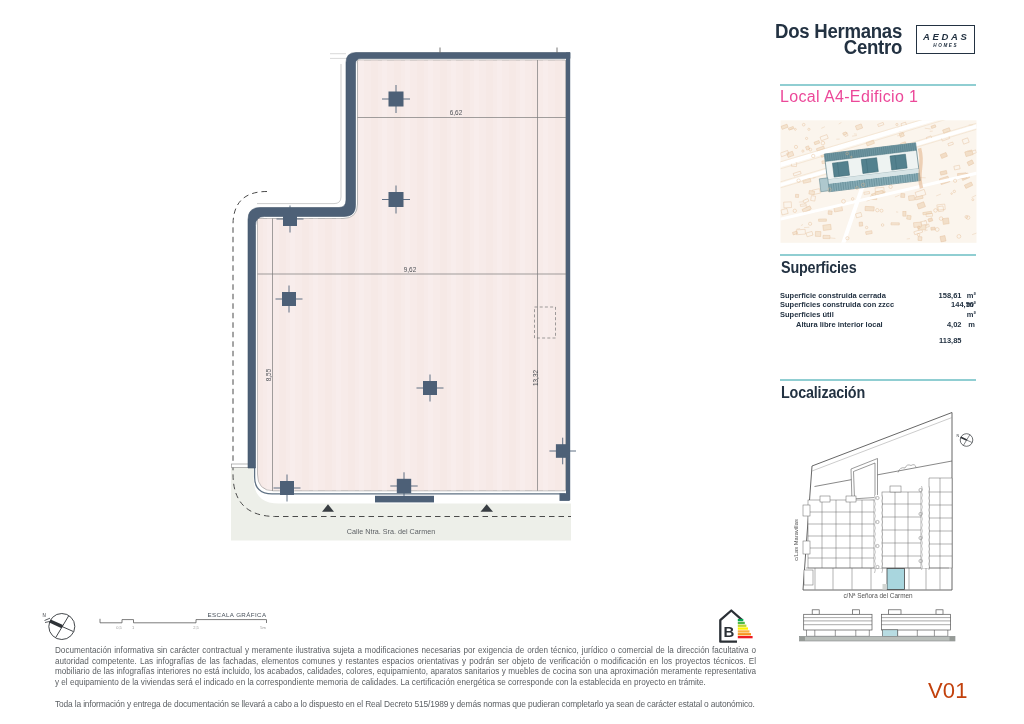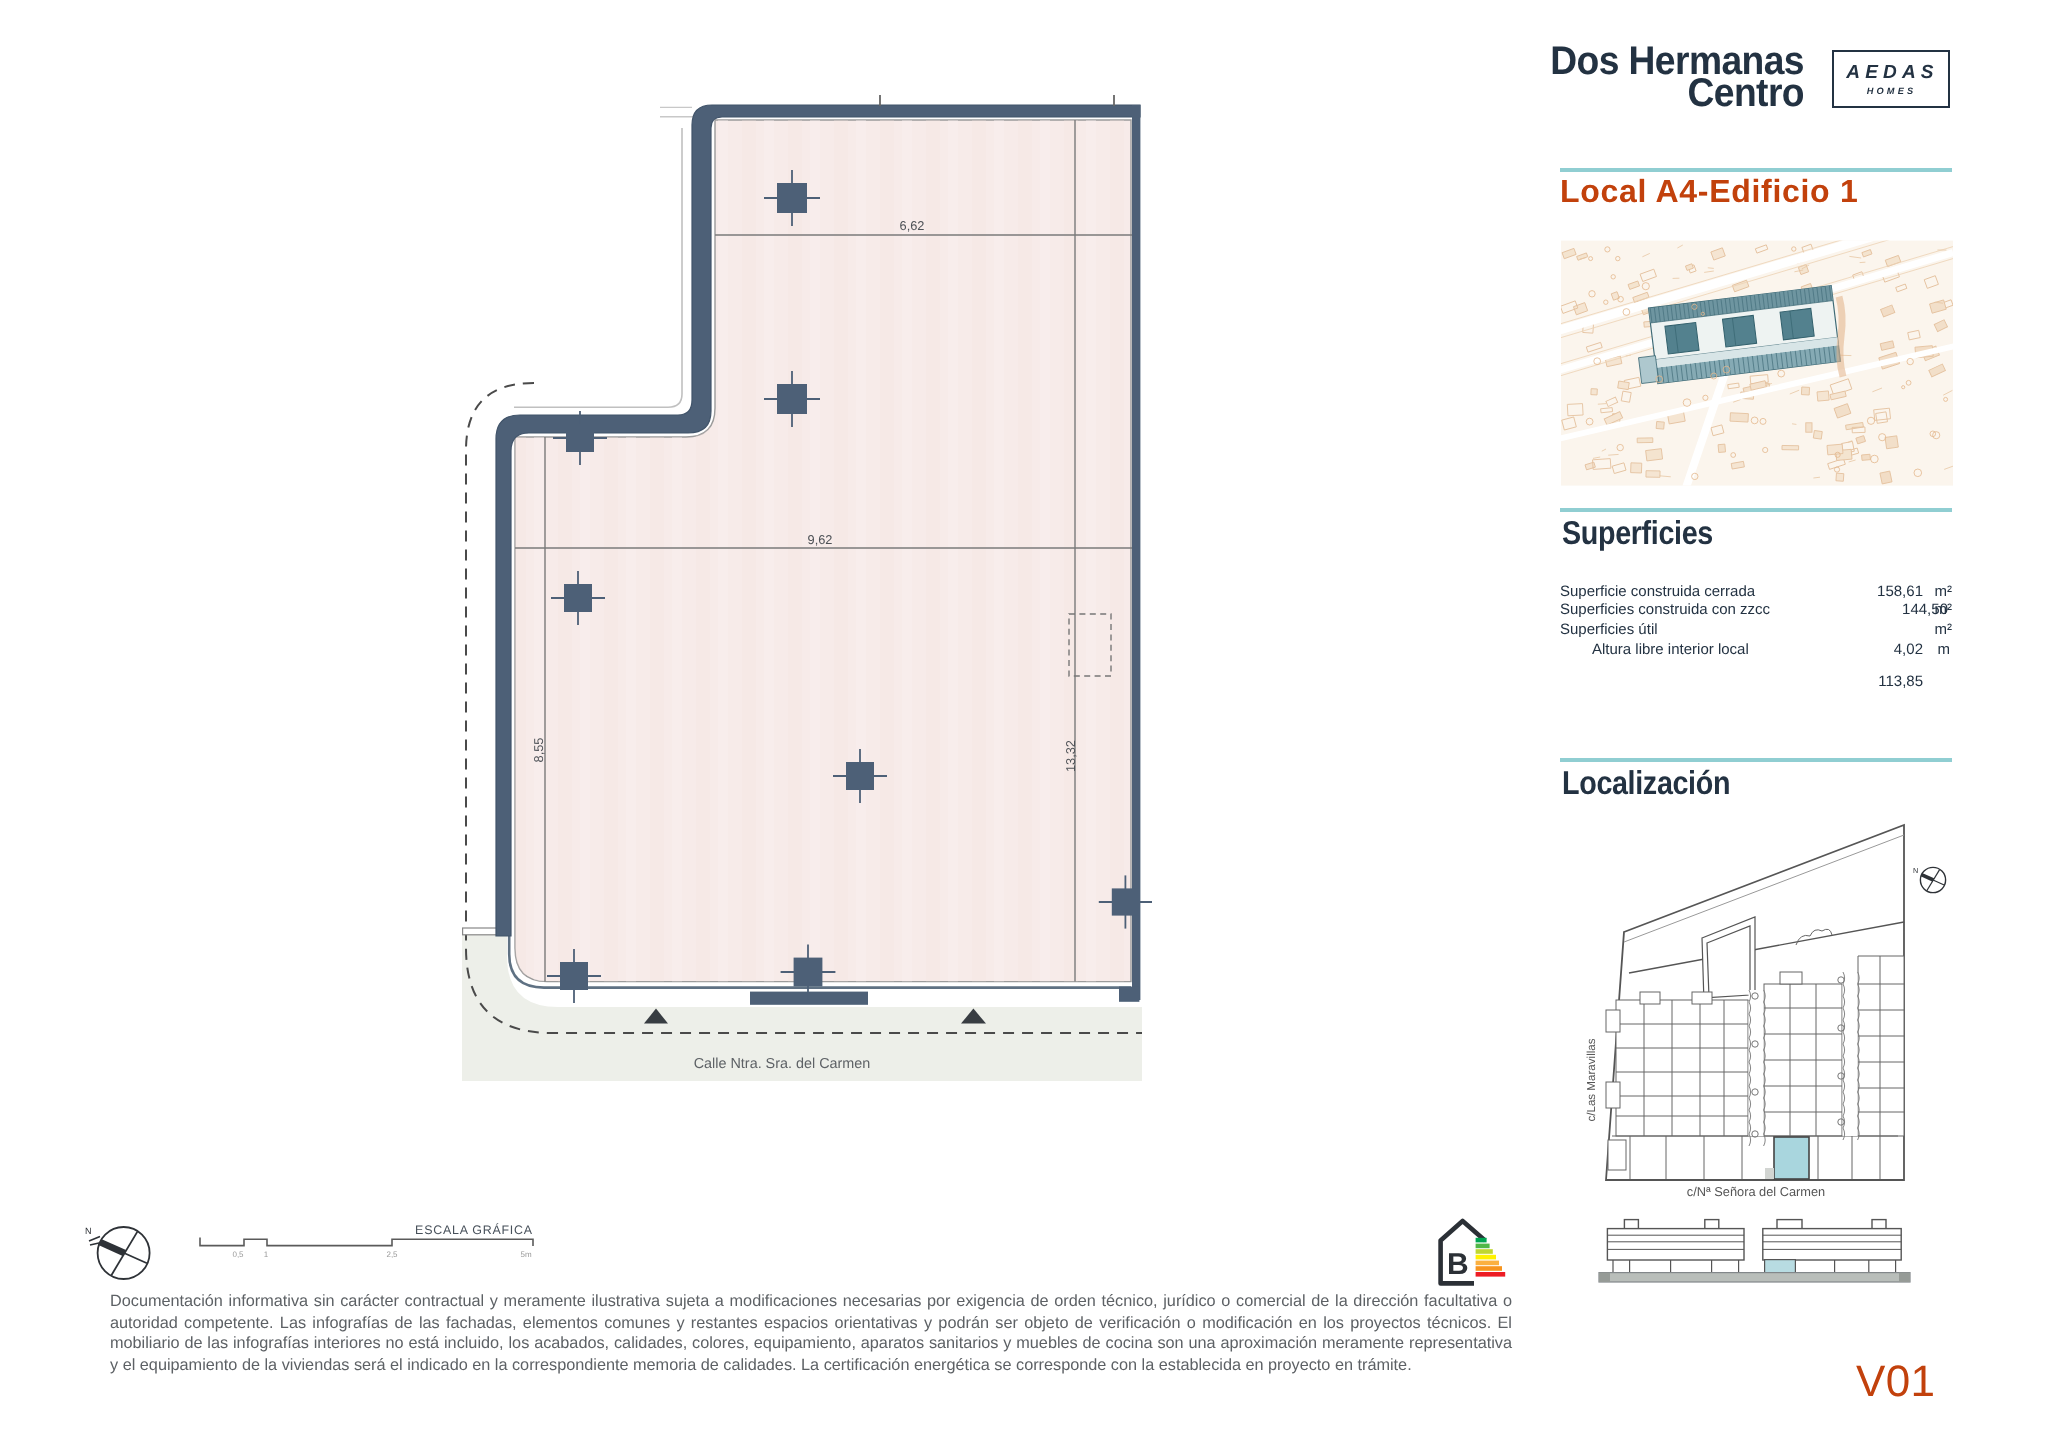--- a/index.html
+++ b/index.html
@@ -442,35 +442,36 @@
 
 <div class="abs navy" style="right:122px;top:22.5px;width:240px;text-align:right;font-size:20px;line-height:16.9px;font-weight:bold;letter-spacing:-0.3px;transform:scaleX(0.93);transform-origin:100% 0;">Dos Hermanas<br>Centro</div>
 
 <div class="abs" style="left:916px;top:24.5px;width:56.5px;height:27px;border:1.7px solid #233242;text-align:center;font-style:italic;">
   <div class="navy" style="font-size:9.5px;font-weight:bold;letter-spacing:2.6px;margin:5.5px 0 0 2px;">AEDAS</div>
   <div class="navy" style="font-size:4.6px;font-weight:bold;letter-spacing:1.6px;margin:1px 0 0 1px;">HOMES</div>
 </div>
 
 <div class="abs" style="left:780px;top:83.6px;width:195.5px;height:2.7px;background:#90ced2;"></div>
 
-<div class="abs" style="left:780px;top:87.5px;font-size:16px;color:#c2410c;font-weight:700;letter-spacing:0.35px;text-align:center;">Local A4-Edificio 1</div>
+<div class="abs" style="left:780px;top:87.5px;font-size:16px;color:#ec4899;font-weight:400;letter-spacing:0.35px;text-align:center;">Local A4-Edificio 1</div>
 
 <div class="abs" style="left:780px;top:253.6px;width:195.5px;height:2.7px;background:#90ced2;"></div>
 
 <div class="abs navy" style="left:780.5px;top:257.6px;font-size:16.5px;font-weight:bold;letter-spacing:-0.2px;transform:scaleX(0.87);transform-origin:0 0;">Superficies</div>
 
-<div class="abs navy" style="left:780px;top:290.8px;width:196px;font-size:7.5px;font-weight:normal;line-height:9.6px;">
+<div class="abs navy" style="left:780px;top:290.8px;width:196px;font-size:7.5px;font-weight:bold;line-height:9.6px;">
   <div style="position:relative;"><span>Superficie construida cerrada</span><span style="position:absolute;right:14.5px;">158,61</span><span style="position:absolute;right:0;">m²</span></div>
   <div style="position:relative;"><span>Superficies construida con zzcc</span><span style="position:absolute;right:2px;">144,50</span><span style="position:absolute;right:0;">m²</span></div>
   <div style="position:relative;"><span>Superficies útil</span><span style="position:absolute;right:14.5px;margin-top:26px;">113,85</span><span style="position:absolute;right:0;">m²</span></div>
   <div style="position:relative;margin-left:16px;"><span>Altura libre interior local</span><span style="position:absolute;right:14.5px;">4,02</span><span style="position:absolute;right:1px;">m</span></div>
 </div>
 
 <div class="abs" style="left:780px;top:378.5px;width:195.5px;height:2.8px;background:#90ced2;"></div>
 
 <div class="abs navy" style="left:780.5px;top:382.8px;font-size:16.5px;font-weight:bold;letter-spacing:-0.2px;transform:scaleX(0.87);transform-origin:0 0;">Localización</div>
 
 <div class="abs" style="left:55px;top:646.3px;width:701px;font-size:8.15px;line-height:10.45px;color:#5d6165;text-align:justify;">Documentación informativa sin carácter contractual y meramente ilustrativa sujeta a modificaciones necesarias por exigencia de orden técnico, jurídico o comercial de la dirección facultativa o autoridad competente. Las infografías de las fachadas, elementos comunes y restantes espacios orientativas y podrán ser objeto de verificación o modificación en los proyectos técnicos. El mobiliario de las infografías interiores no está incluido, los acabados, calidades, colores, equipamiento, aparatos sanitarios y muebles de cocina son una aproximación meramente representativa y el equipamiento de la viviendas será el indicado en la correspondiente memoria de calidades. La certificación energética se corresponde con la establecida en proyecto en trámite.</div>
 
+<div class="abs" style="left:55px;top:698.5px;font-size:8.4px;color:#5d6165;letter-spacing:-0.15px;white-space:nowrap;">Toda la información y entrega de documentación se llevará a cabo a lo dispuesto en el Real Decreto 515/1989 y demás normas que pudieran completarlo ya sean de carácter estatal o autonómico.</div>
 
 <div class="abs" style="left:928px;top:678px;font-size:22px;color:#c2410c;font-weight:500;letter-spacing:0.2px;">V01</div>
 
 </div>
 
 </body></html>

